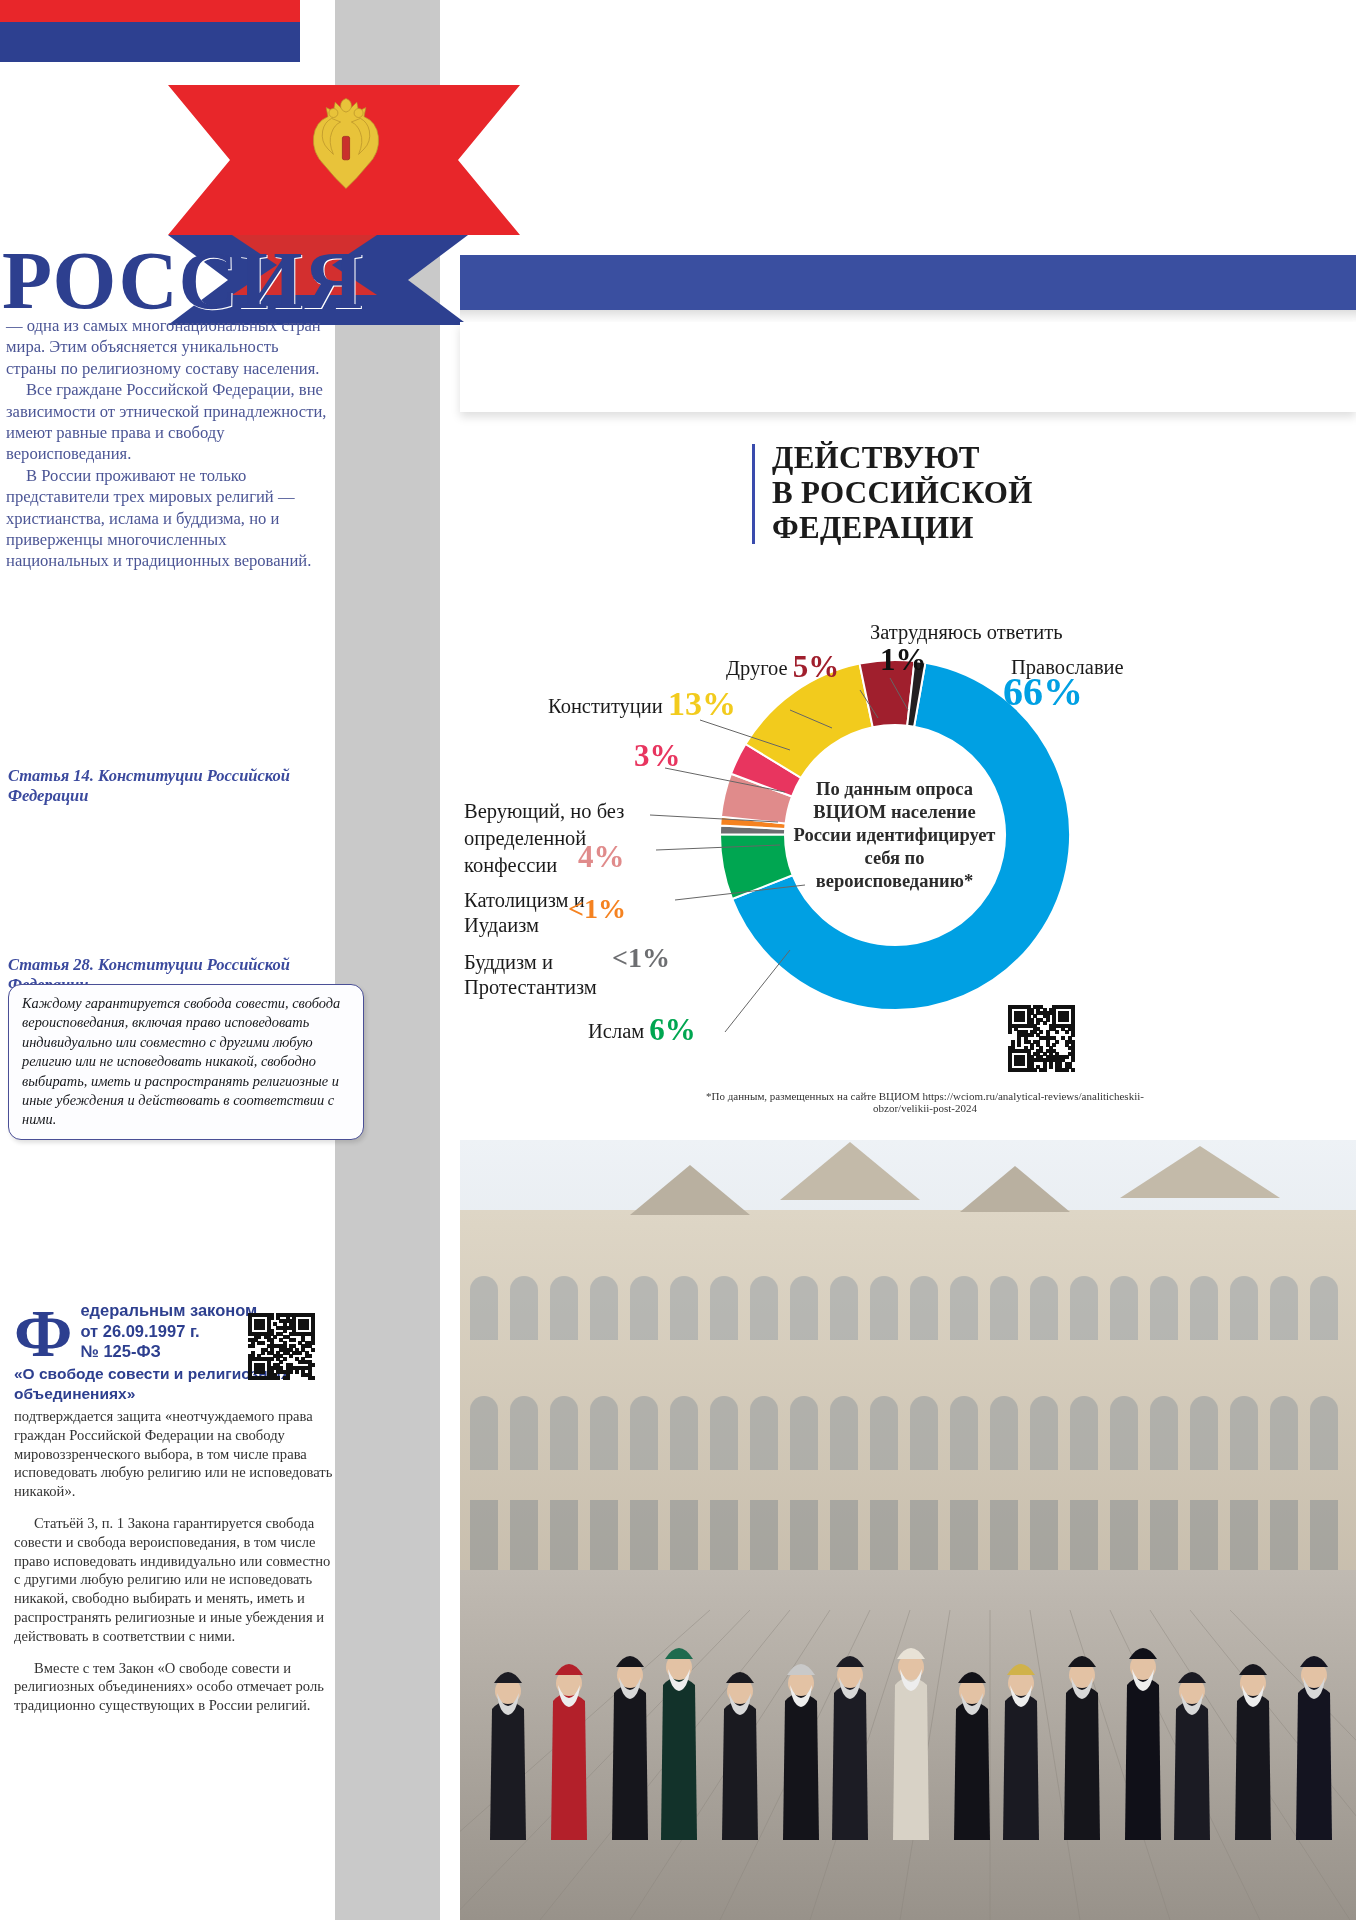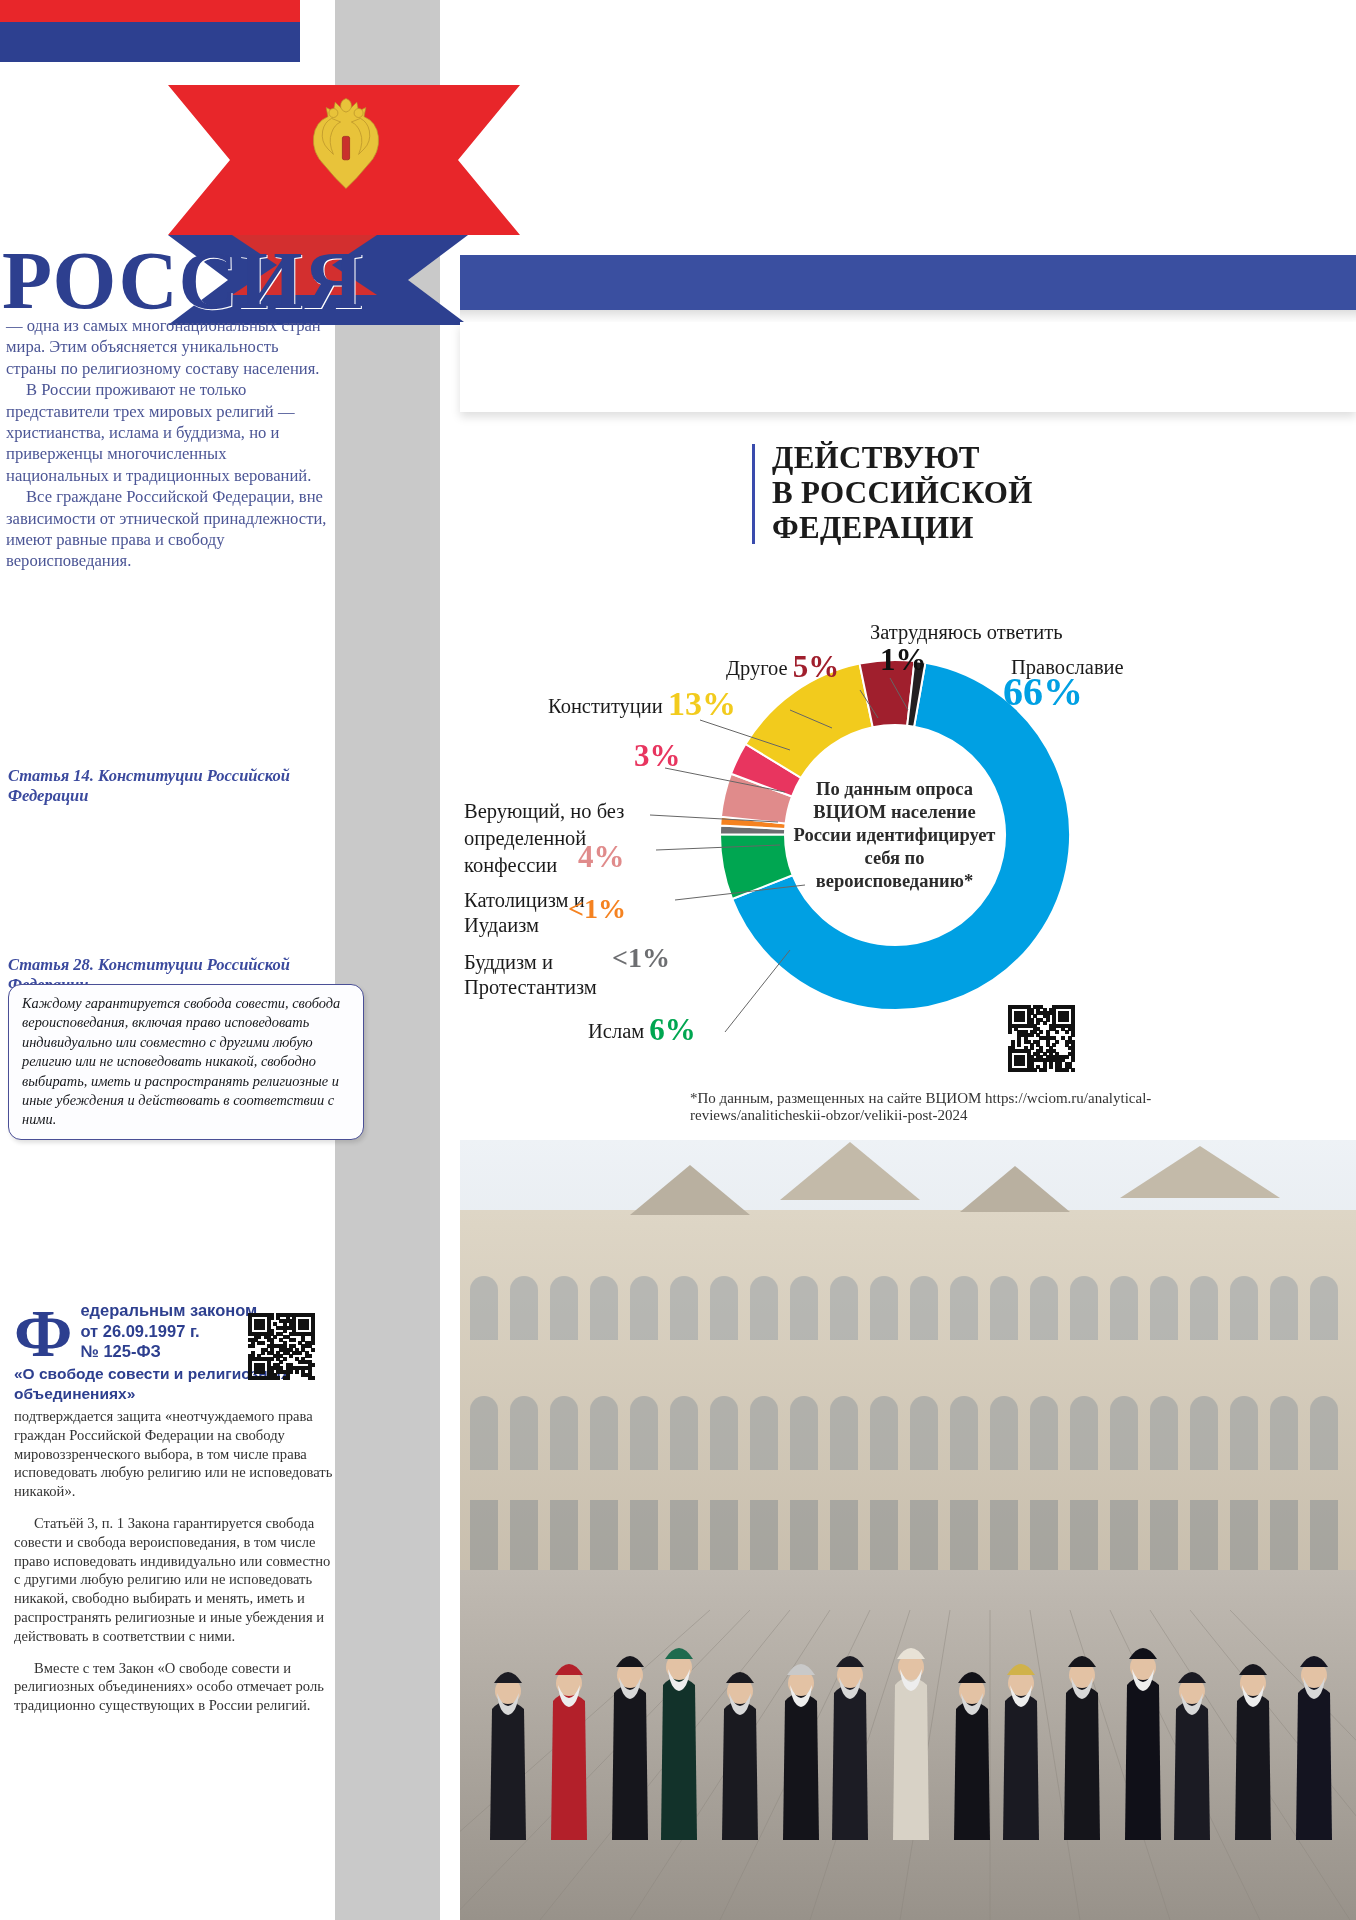--- a/index.html
+++ b/index.html
@@ -103,21 +103,21 @@
     display:flex;align-items:center;justify-content:center;text-align:center;
     font-family:"Liberation Serif", serif;font-weight:bold;font-size:18.5px;line-height:23px;
     color:#2b2b2b;
   }
   .lbl{position:absolute;font-family:"Liberation Serif", serif;color:#1a1a1a;
       font-size:20.5px;line-height:24px;white-space:nowrap;}
   .pct{font-weight:bold;font-size:31px;vertical-align:-2px;}
   .pct-sm{font-weight:bold;font-size:28px;}
 
   .chart-note{position:absolute;left:690px;top:1090px;width:470px;
-    font-family:"Liberation Serif", serif;font-size:15px;color:#333;text-align:left;}
+    font-family:"Liberation Serif", serif;font-size:11px;color:#333;text-align:center;}
 
   
   .photo{position:absolute;left:460px;top:1140px;width:896px;height:780px;overflow:hidden;}
   .sky{position:absolute;left:0;top:0;width:896px;height:250px;
     background:linear-gradient(#e7ecf1,#dfe6ec);}
 </style>
 </head>
 <body>
 
 <div class="page">
@@ -147,22 +147,22 @@
   </svg>
 
   <div class="rband"></div>
   <div class="rband-sh"></div>
   <div class="rpanel-white"></div>
 
   <div class="title-rossiya">РОССИЯ</div>
 
   <div class="intro">
     <p class="first">— одна из самых многонациональных стран мира. Этим объясняется уникальность страны по религиозному составу населения.</p>
+    <p>Все граждане Российской Федерации, вне зависимости от этнической принадлежности, имеют равные права и свободу вероисповедания.</p>
     <p>В России проживают не только представители трех мировых религий — христианства, ислама и буддизма, но и приверженцы многочисленных национальных и традиционных верований.</p>
-    <p>Все граждане Российской Федерации, вне зависимости от этнической принадлежности, имеют равные права и свободу вероисповедания.</p>
   </div>
 
   <div style="position:absolute;left:8px;top:766px;width:322px;">
     <div class="art-head">Статья 14. Конституции Российской Федерации</div>
   </div>
 
   <div style="position:absolute;left:8px;top:955px;width:322px;">
     <div class="art-head">Статья 28. Конституции Российской Федерации</div>
   </div>
   <div style="position:absolute;left:8px;top:984px;width:356px;">

